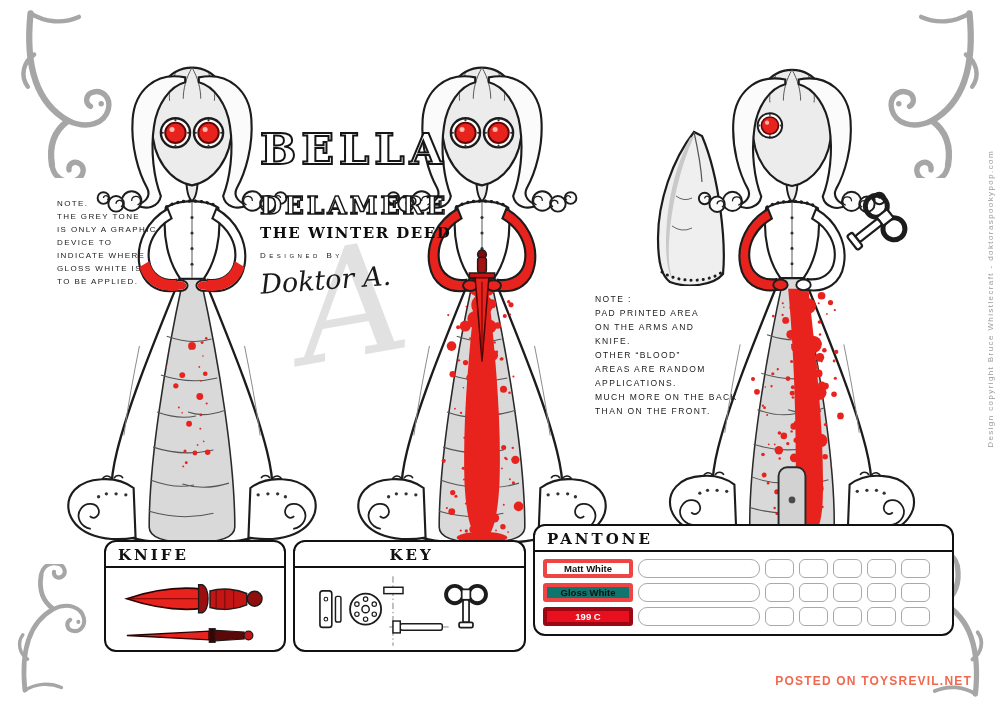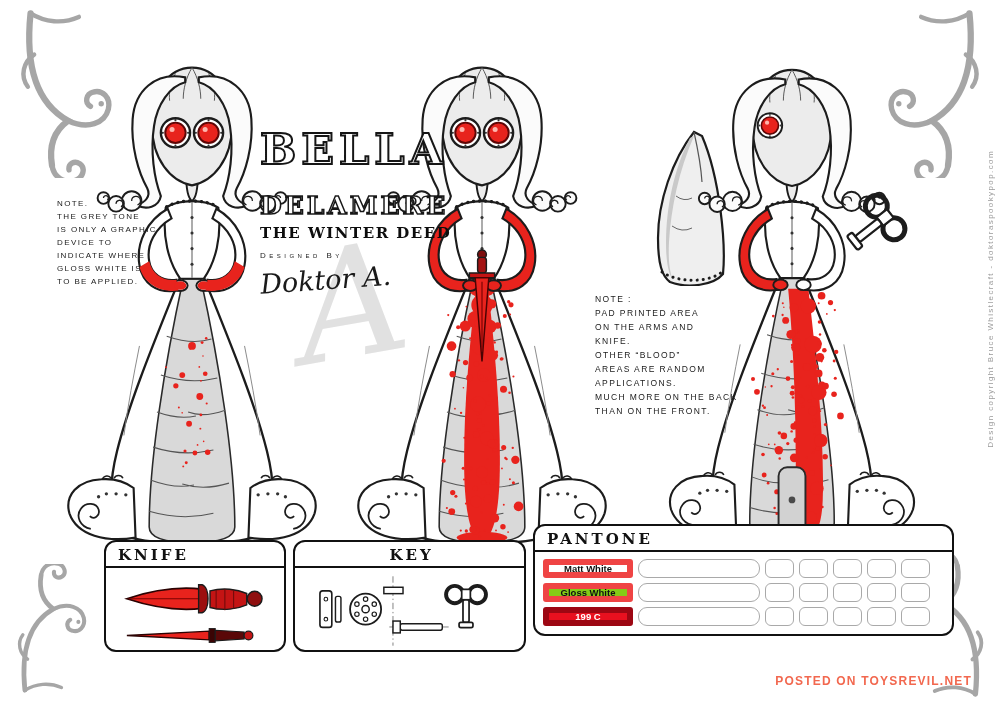--- a/index.html
+++ b/index.html
@@ -36,23 +36,23 @@
   
   .panel{position:absolute;z-index:4;background:#fff;border:2.5px solid #111;border-radius:12px;overflow:hidden}
   .panel h2{font-family:"DejaVu Serif",serif;font-size:15px;font-weight:700;letter-spacing:3px;
             padding:4px 0 2px 12px;border-bottom:2px solid #111}
   .panel-knife{left:104px;top:540px;width:182px;height:112px}
   .panel-key{left:293px;top:540px;width:233px;height:112px}
   .panel-key h2{text-align:center;padding-left:4px}
   .panel-pantone{left:533px;top:524px;width:421px;height:112px}
   .pan-rows{padding:7px 8px 0 8px}
   .pan-row{display:flex;gap:5px;margin-bottom:5px;align-items:center}
-  .chip{flex:0 0 90px;height:19px;border:6px solid #ef4444;border-radius:3px;display:flex;align-items:center;
+  .chip{flex:0 0 90px;height:19px;border:4px solid #ef4444;border-radius:3px;display:flex;align-items:center;
         justify-content:center;font-size:9.5px;font-weight:700;background:#fff}
-  .chip.sw1{background:#84cc16}
+  .chip.sw1{background:#0f766e}
   .chip.sw2{background:#e8101f;color:#fff;border-color:#9d0713}
   .bar{flex:0 0 122px;height:19px;border:1.5px solid #a9a9a9;border-radius:9px;background:#fff}
   .cell{flex:0 0 29px;height:19px;border:1.5px solid #a9a9a9;border-radius:6px;background:#fff}
   
   .vcredit{position:absolute;right:5px;top:150px;z-index:3;writing-mode:vertical-rl;transform:rotate(180deg);
            font-size:8px;letter-spacing:1.4px;color:#9a9a9a;white-space:nowrap}
   .footer{position:absolute;right:28px;bottom:20px;z-index:4;font-size:12px;font-weight:700;
           letter-spacing:1.2px;color:#f2684f}
 </style>
 </head>

